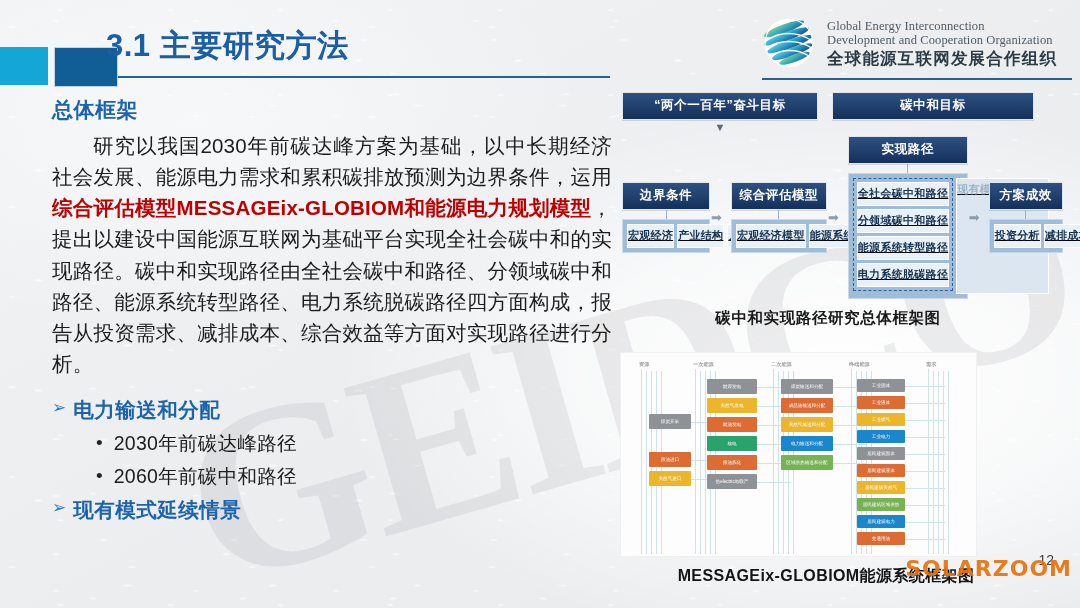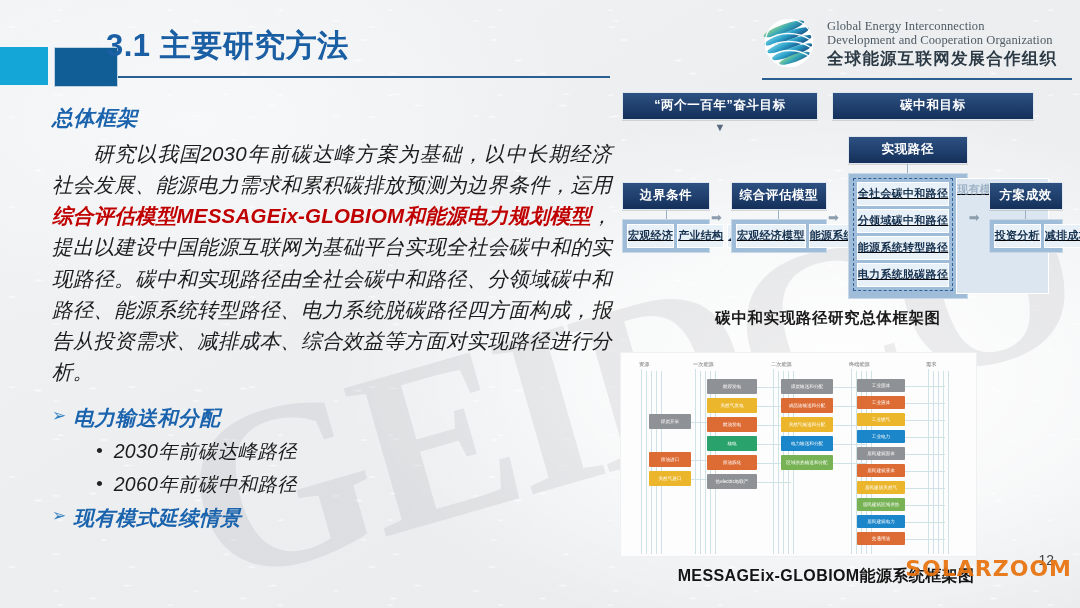--- a/index.html
+++ b/index.html
@@ -55,21 +55,21 @@
   .logo-globe{width:58px;height:58px;flex:0 0 58px;}
   .logo-txt{line-height:1.12;}
   .logo-en1,.logo-en2{
     font-family:"Liberation Serif","DejaVu Serif",serif;
     font-size:12.5px;color:#4e5a63;letter-spacing:.1px;white-space:nowrap;
   }
   .logo-cn{font-size:16.5px;font-weight:700;color:#2c3a45;letter-spacing:1.2px;white-space:nowrap;margin-top:2px;}
   .logo-underline{position:absolute;left:762px;top:78px;width:310px;height:2px;background:#2a5f92;}
 
   
-  .body-left{position:absolute;left:52px;top:104px;width:560px;font-style:italic;}
+  .body-left{position:absolute;left:52px;top:96px;width:560px;}
   .h-sub{font-size:21px;font-weight:700;color:#1b64ad;letter-spacing:.5px;margin:0 0 6px 0;}
   .para{
     font-size:20.5px;line-height:1.52;color:#1c1c1c;text-align:justify;
     text-indent:2em;margin:0;letter-spacing:.2px;
   }
   .para .hl{color:#c00000;font-weight:700;}
 
   .bullets{margin-top:17px;}
   .b1{display:flex;align-items:flex-start;gap:7px;margin-bottom:5px;}
   .b1-mark{color:#2f7ec0;font-size:17px;line-height:1.45;font-weight:700;}

